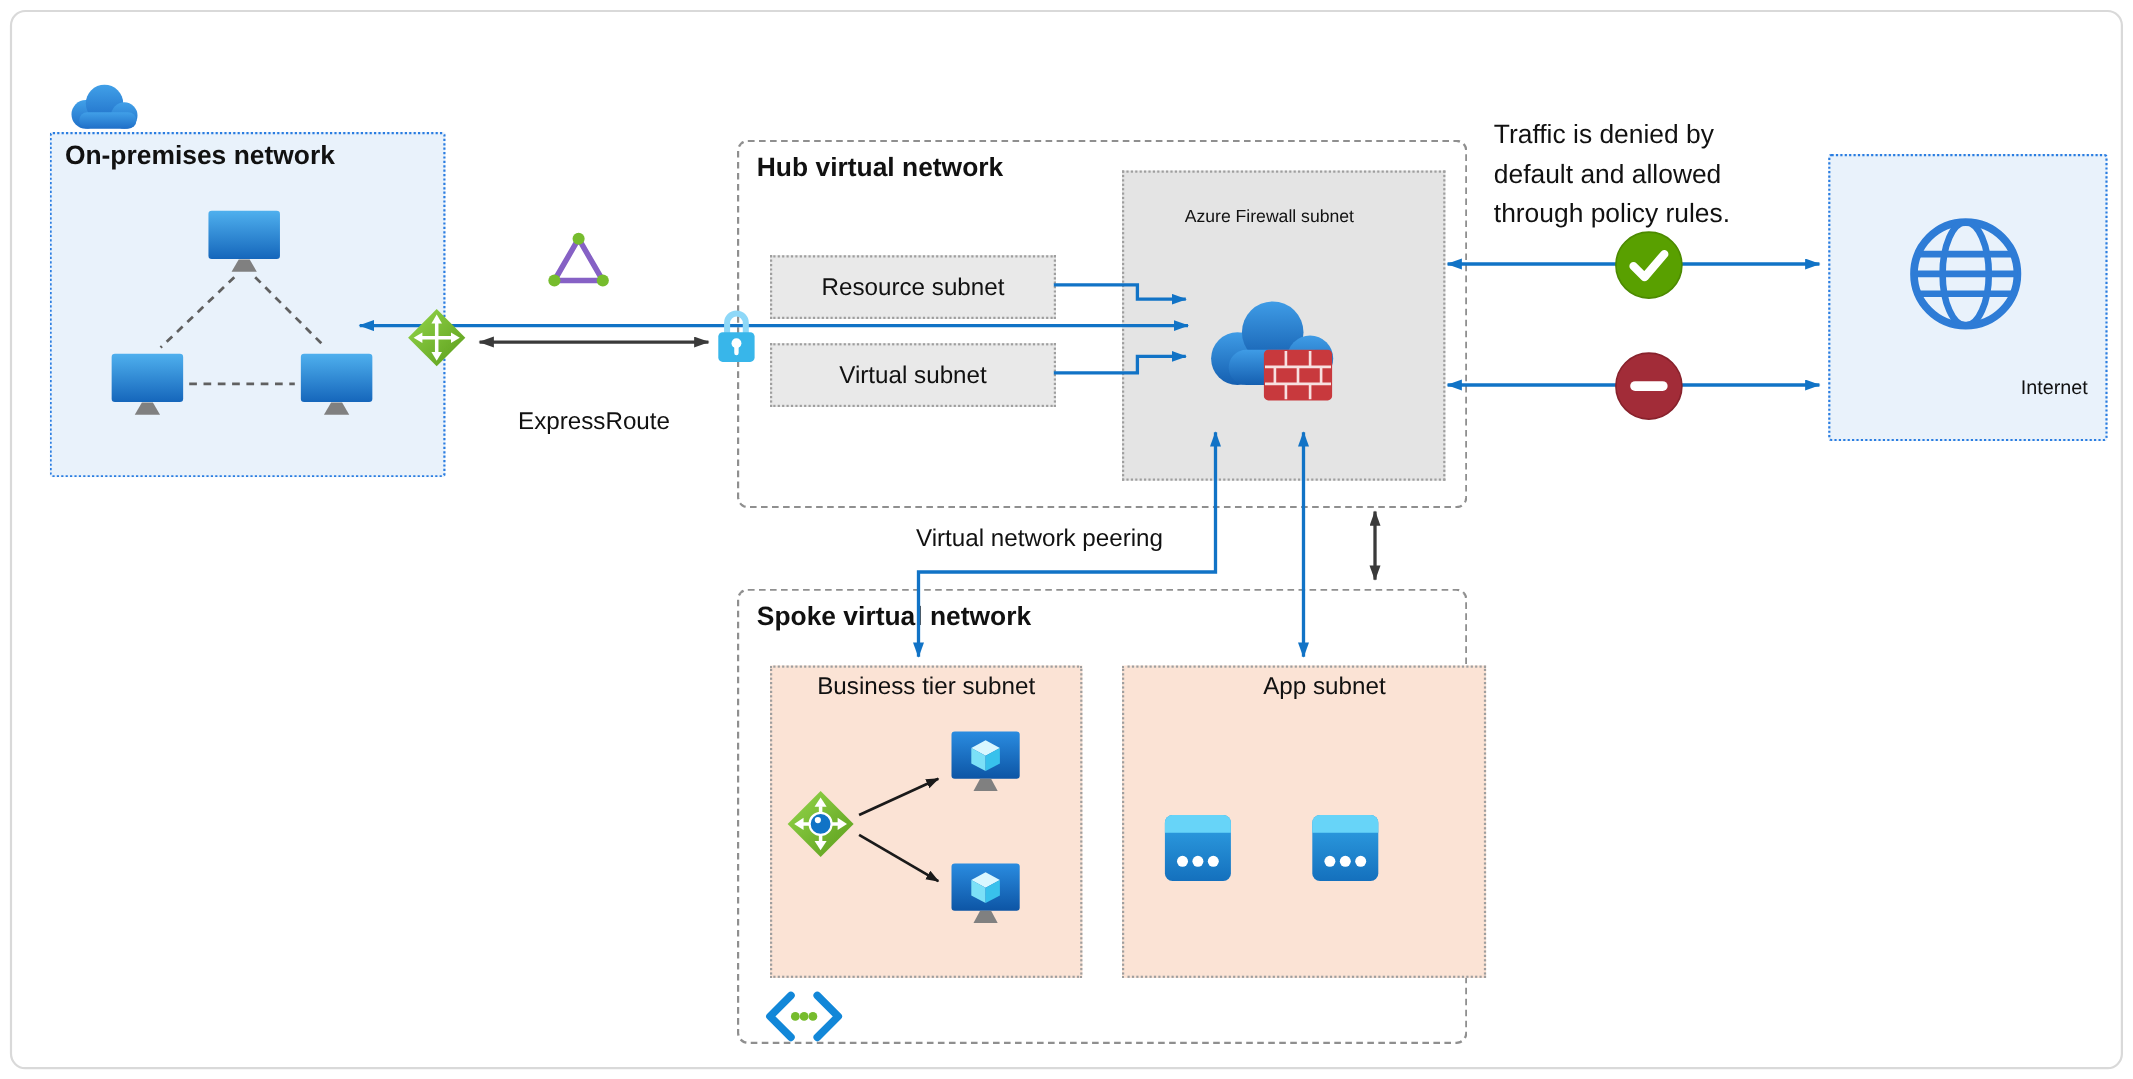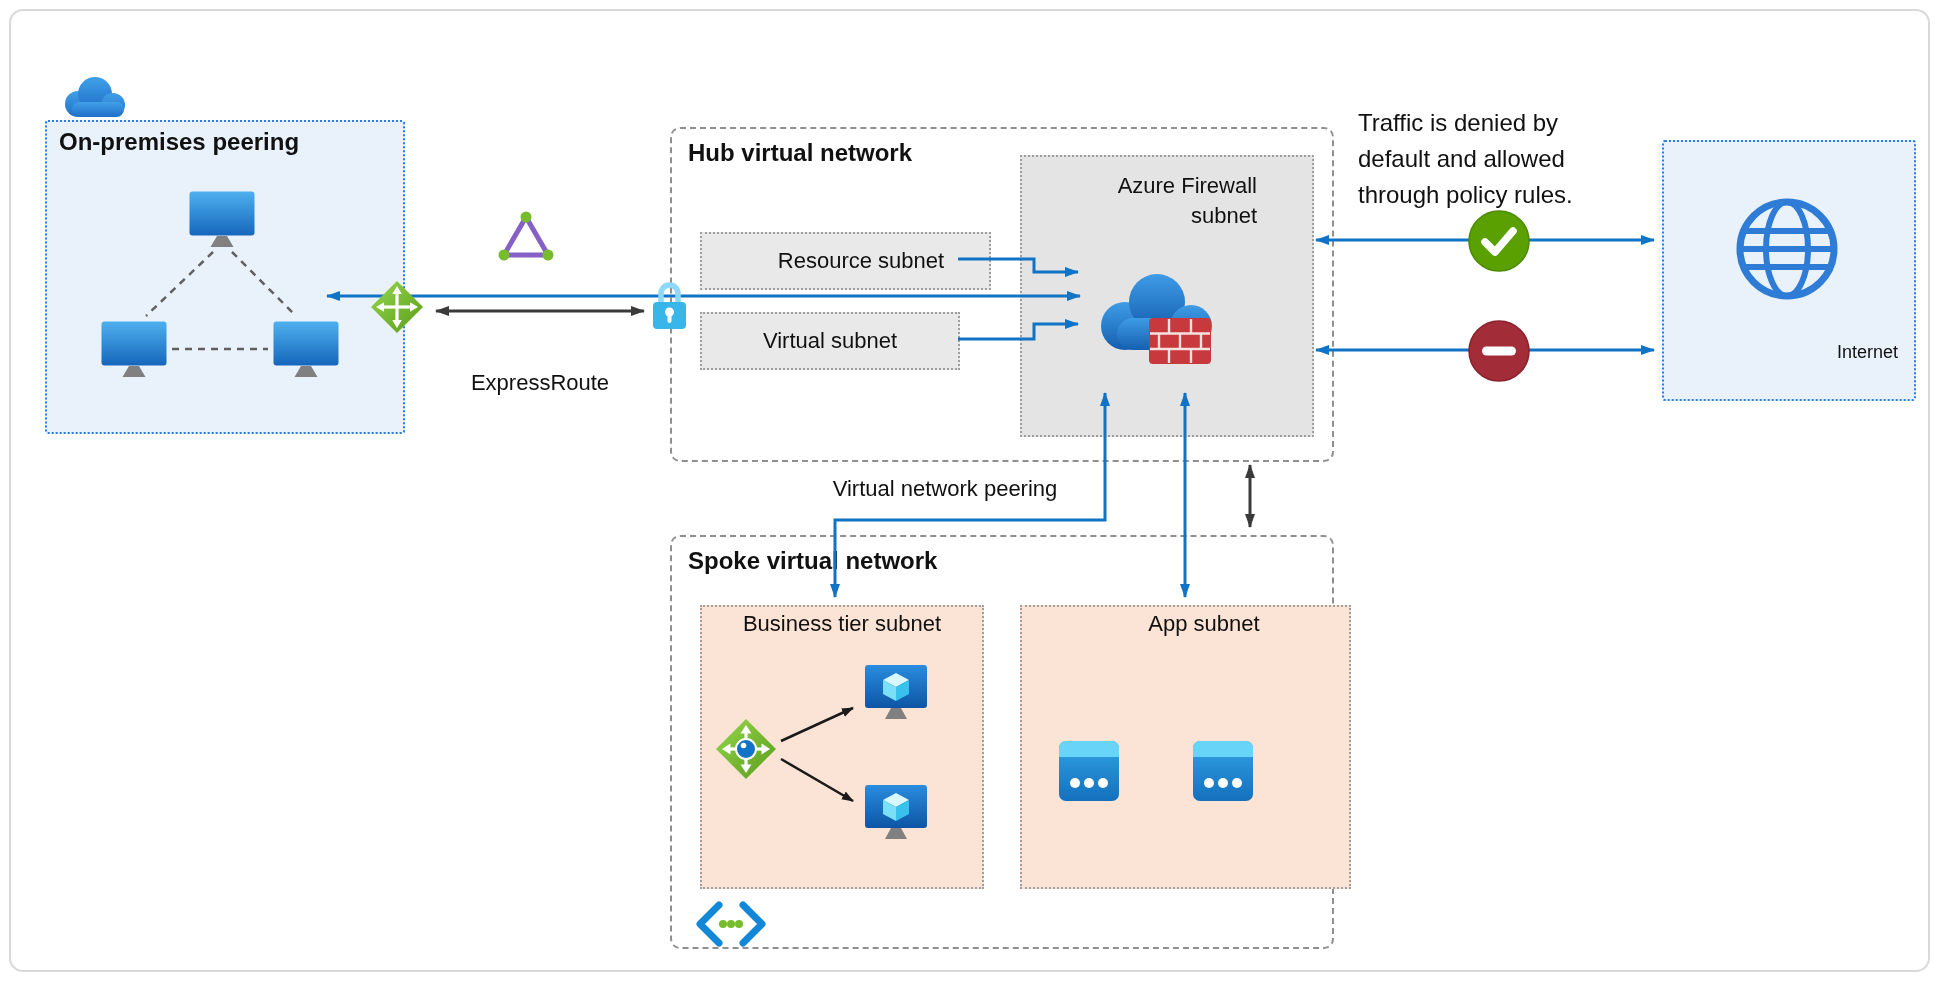--- a/index.html
+++ b/index.html
@@ -20,37 +20,37 @@
   svg{display:block;}
 </style>
 </head>
 <body>
 
 <div id="canvas">
 
   <div class="frame"></div>
 
   <div class="abs blue-dotted" style="left:45px;top:120px;width:356px;height:310px;">
-    <div class="box-title" style="left:12px;top:6px;">On-premises peering</div>
+    <div class="box-title" style="left:12px;top:6px;">On-premises network</div>
   </div>
 
   <div class="abs dashed-box" style="left:670px;top:127px;width:660px;height:331px;">
     <div class="box-title" style="left:16px;top:10px;">Hub virtual network</div>
   </div>
 
-  <div class="abs subnet-gray" style="left:700px;top:232px;width:256px;height:54px;padding-left:31px;">
+  <div class="abs subnet-gray" style="left:700px;top:232px;width:256px;height:54px;">
     <span>Resource subnet</span>
   </div>
 
   <div class="abs subnet-gray" style="left:700px;top:312px;width:256px;height:54px;">
     <span>Virtual subnet</span>
   </div>
 
   <div class="abs" style="left:1020px;top:155px;width:290px;height:278px;background:#e4e4e4;border:2px dotted #9e9e9e;">
-    <div style="margin:14px auto 0;width:180px;text-align:right;font-size:22px;line-height:1.35;">Azure Firewall subnet</div>
+    <div style="margin:30px auto 0;width:180px;text-align:left;font-size:16px;line-height:1.35;">Azure Firewall subnet</div>
   </div>
 
   <div class="abs dashed-box" style="left:670px;top:535px;width:660px;height:410px;">
     <div class="box-title" style="left:16px;top:10px;">Spoke virtual network</div>
   </div>
 
   <div class="abs subnet-peach" style="left:700px;top:605px;width:280px;height:280px;">
     <div class="subnet-label-top">Business tier subnet</div>
   </div>
 

